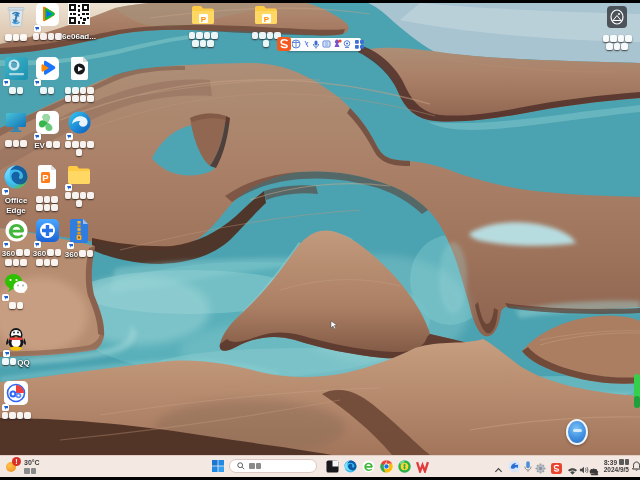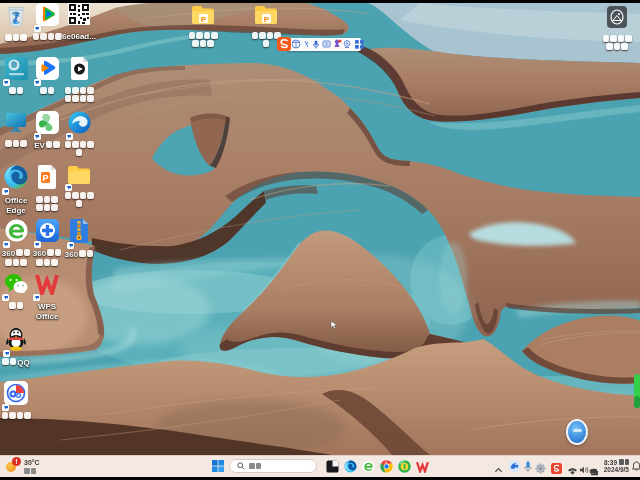--- a/index.html
+++ b/index.html
@@ -572,29 +572,20 @@
           <ellipse cx="16.5" cy="14" rx="7" ry="6" fill="#fff"></ellipse>
           <path d="M21,20.5 L19,17.5 L16.5,18.5 Z" fill="#fff"></path>
           <circle cx="14" cy="12.5" r="0.9" fill="#9aa"></circle>
           <circle cx="19" cy="12.5" r="0.9" fill="#9aa"></circle>
         </svg><div class="arrow"></div></div>
       <div class="lbl">
         <div class="tl">
           <i class="tc" style="display:block"></i>
           <i class="tc" style="display:block"></i>
         </div>
-      </div>
-    </div>
-<div class="icon" style="left:21px;top:273px;width:52px;">
-      <div class="ic" style="width:24px;"><svg width="24" height="22" viewBox="0 0 24 22">
-          <path d="M2,2 L7,20 L12,7 L17,20 L22,2" stroke="#e33a3c" stroke-width="4" fill="none" stroke-linejoin="miter"></path>
-        </svg><div class="arrow"></div></div>
-      <div class="lbl">
-        <div class="ltx">WPS</div>
-        <div class="ltx">Office</div>
       </div>
     </div>
 <div class="icon" style="left:-10px;top:327px;width:52px;">
       <div class="ic" style="width:22px;"><svg width="22" height="24" viewBox="0 0 22 24">
           <ellipse cx="11" cy="8" rx="6.5" ry="7" fill="#14181d"></ellipse>
           <ellipse cx="11" cy="7.5" rx="5" ry="4.5" fill="#fff"></ellipse>
           <ellipse cx="11" cy="15" rx="7.5" ry="7" fill="#14181d"></ellipse>
           <ellipse cx="11" cy="15.5" rx="4.5" ry="5" fill="#fff"></ellipse>
           <path d="M3,11 C1.5,13 0.8,16 1.2,17.5 C1.8,18.5 3,17 3.6,15.5 Z" fill="#14181d"></path>
           <path d="M19,11 C20.5,13 21.2,16 20.8,17.5 C20.2,18.5 19,17 18.4,15.5 Z" fill="#14181d"></path>

